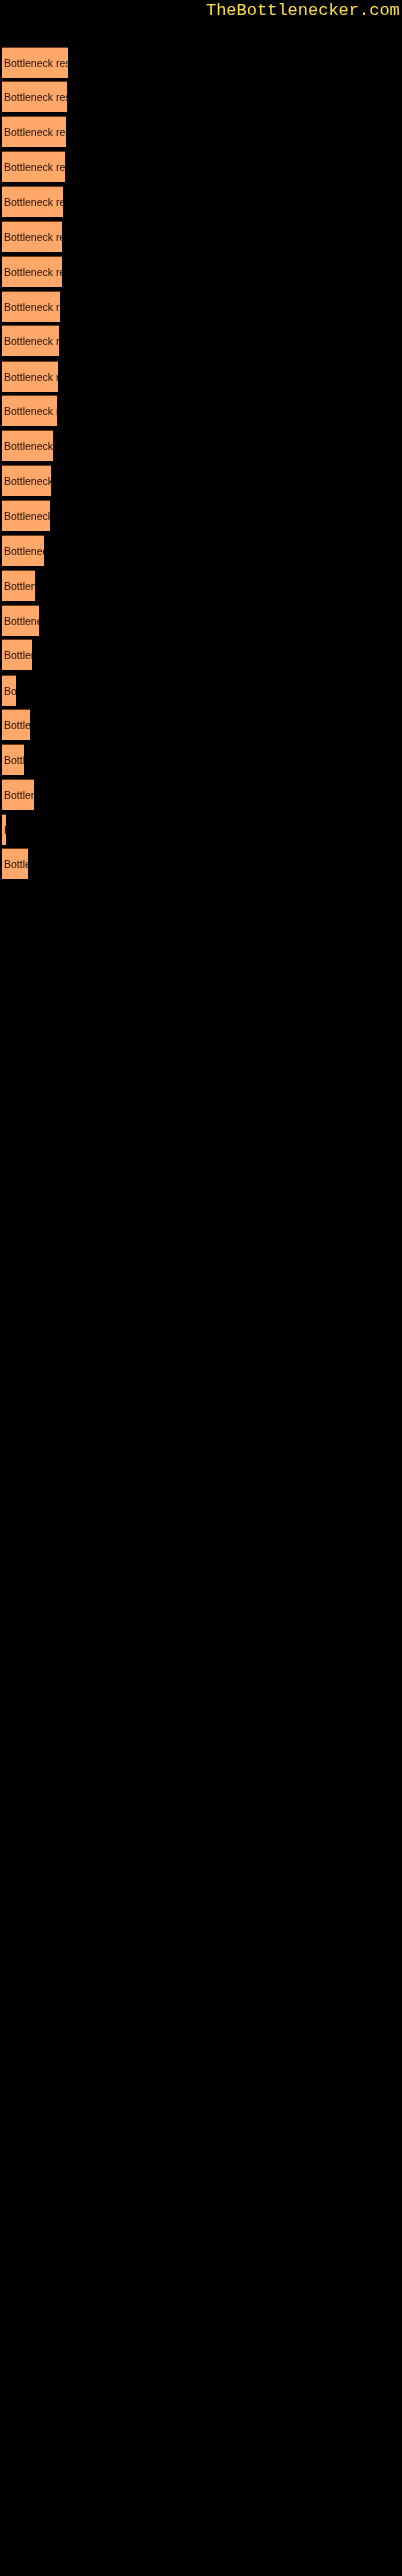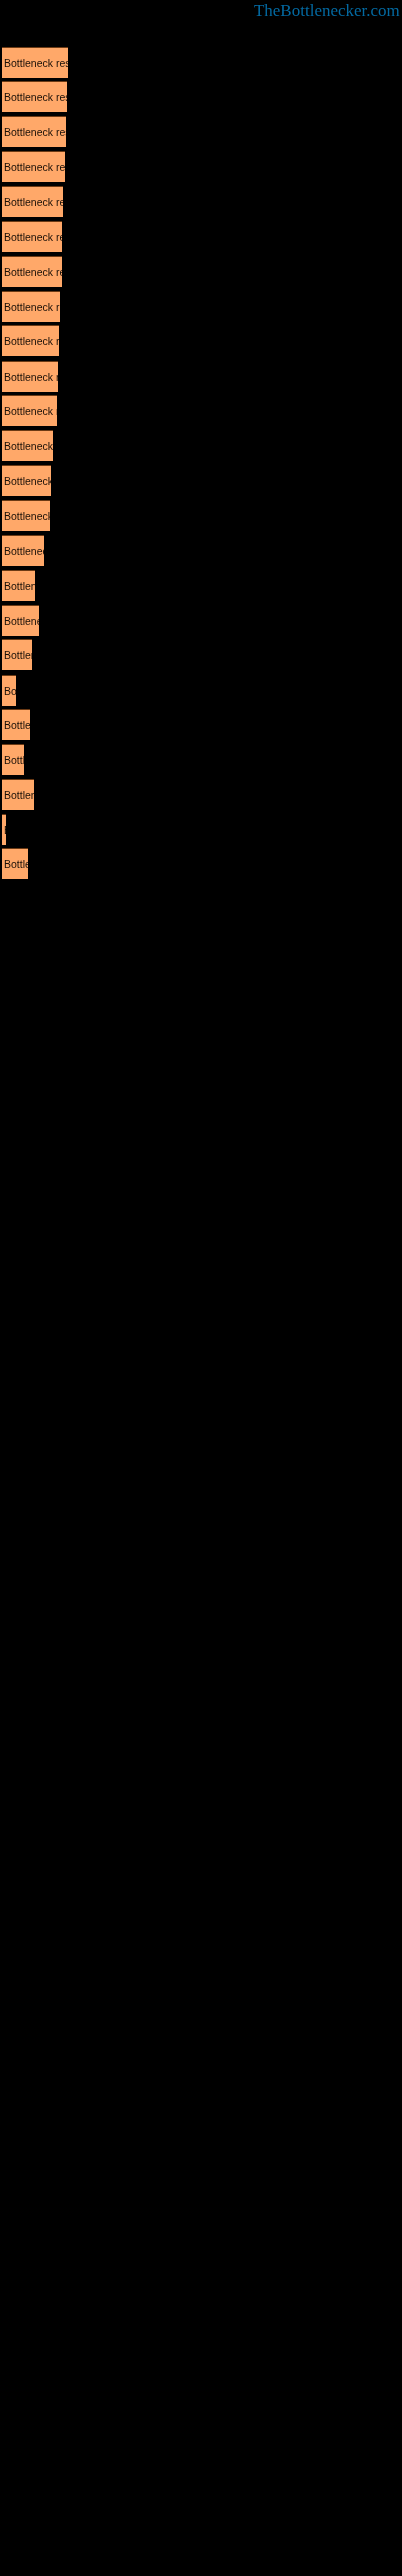--- a/index.html
+++ b/index.html
@@ -14,24 +14,24 @@
     overflow: hidden;
     font-family: "Liberation Sans", sans-serif;
   }
 
   .site-title {
     position: absolute;
     top: 0px;
     right: 3.2px;
     font-size: 17px;
     line-height: 22.5px;
-    color: #0369a1;
+    color: #fde047;
     letter-spacing: 0px;
     white-space: nowrap;
-    font-family: Liberation Serif, serif;
+    font-family: Liberation Mono, monospace;
   }
 
   .chart-area {
     position: absolute;
     left: 0;
     top: 0;
     width: 403px;
     height: 2576px;
   }
 

